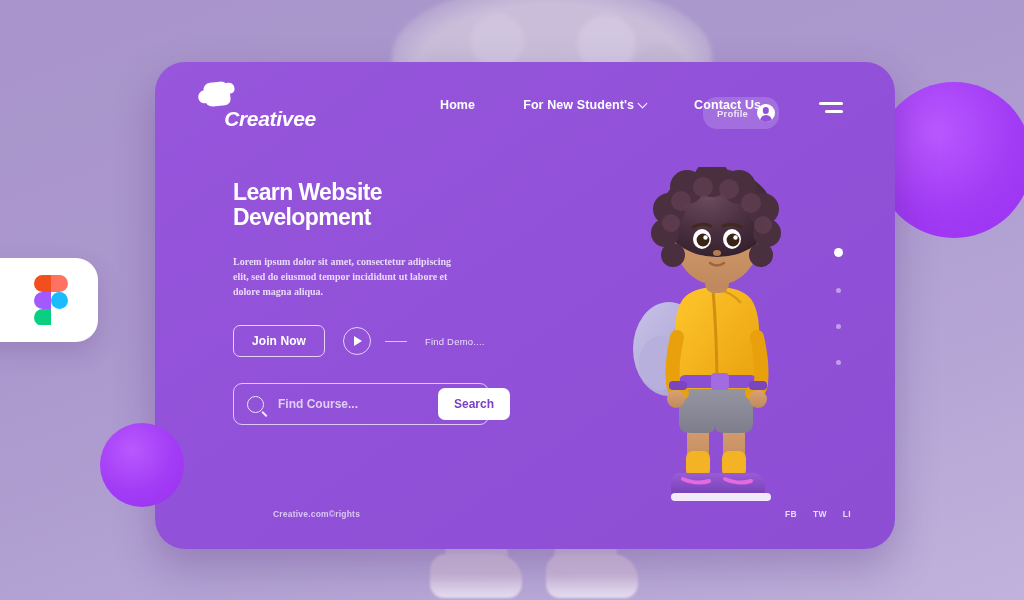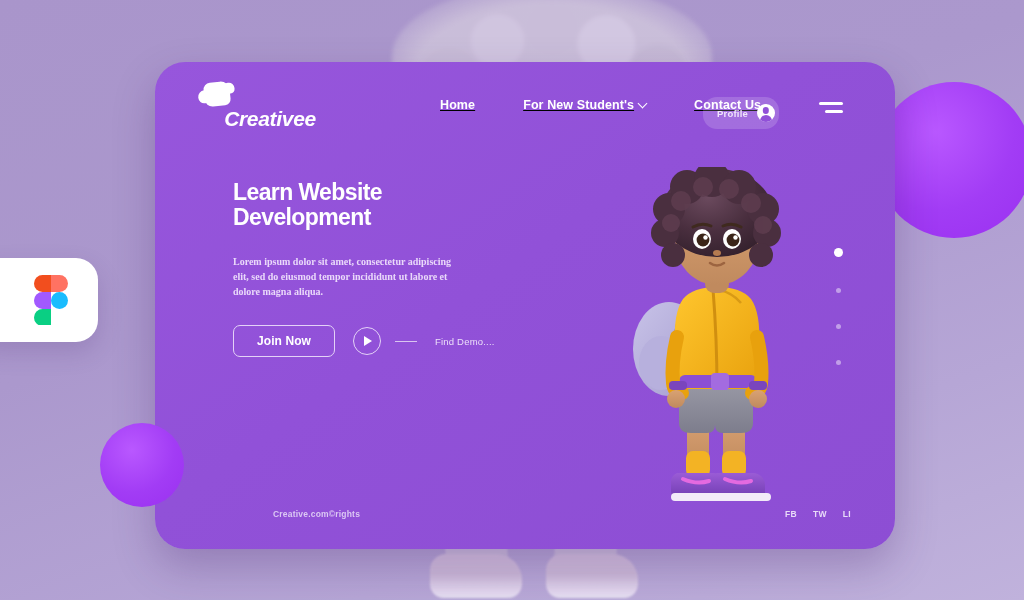--- a/index.html
+++ b/index.html
@@ -155,21 +155,20 @@
     color: #ffffff;
     letter-spacing: -0.3px;
   }
 
   .nav-links {
     position: absolute;
     left: 285px; top: 36px;
     display: flex;
     align-items: center;
     gap: 48px;
-    text-decoration: underline;
   }
   .nav-link {
     font-size: 12.5px;
     font-weight: bold;
     color: #ffffff;
     letter-spacing: 0.1px;
     white-space: nowrap;
     display: flex;
     align-items: center;
     gap: 5px;
@@ -263,21 +262,21 @@
     font-family: Liberation Serif, serif;
   }
 
   .cta-row {
     margin-top: 26px;
     display: flex;
     align-items: center;
     gap: 18px;
   }
   .btn-join {
-    width: 102px; height: 32px;
+    width: 92px; height: 32px;
     border: 1.4px solid #e4d2f7;
     border-radius: 7px;
     background: transparent;
     color: #ffffff;
     font-size: 12px;
     font-weight: bold;
     font-family: "Liberation Sans", sans-serif;
     letter-spacing: 0.1px;
     cursor: pointer;
   }
@@ -470,20 +469,25 @@
 
       <div class="cta-row">
         <button class="btn-join">Join Now</button>
         <div class="play-btn">
           <span class="play-tri"></span>
         </div>
         <span class="demo-dash"></span>
         <span class="demo-label">Find Demo....</span>
       </div>
 
+      <div class="search-bar">
+        <span class="search-icon"></span>
+        <input class="search-input" type="text" placeholder="Find Course..." style="">
+        <button class="btn-search">Search</button>
+      </div>
     </div>
 
     <div class="character">
       <svg viewBox="0 0 200 370" width="200" height="370">
         <defs>
           <radialGradient id="hairG" cx="42%" cy="32%" r="72%">
             <stop offset="0%" stop-color="#6b4a5e"></stop>
             <stop offset="55%" stop-color="#4a2f3f"></stop>
             <stop offset="100%" stop-color="#33202c"></stop>
           </radialGradient>

